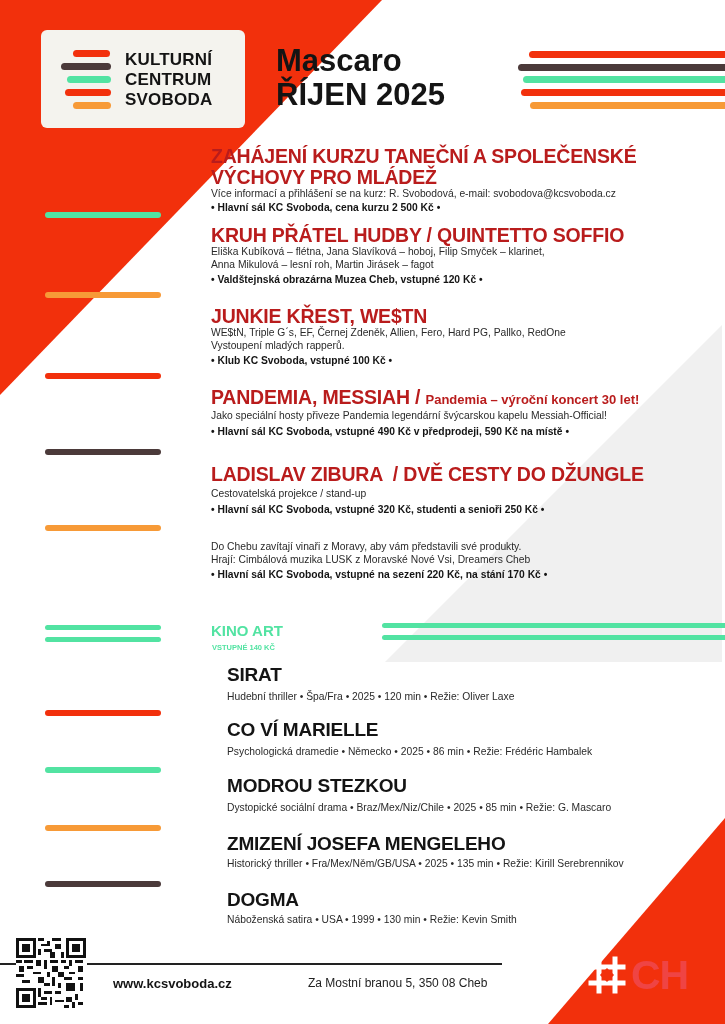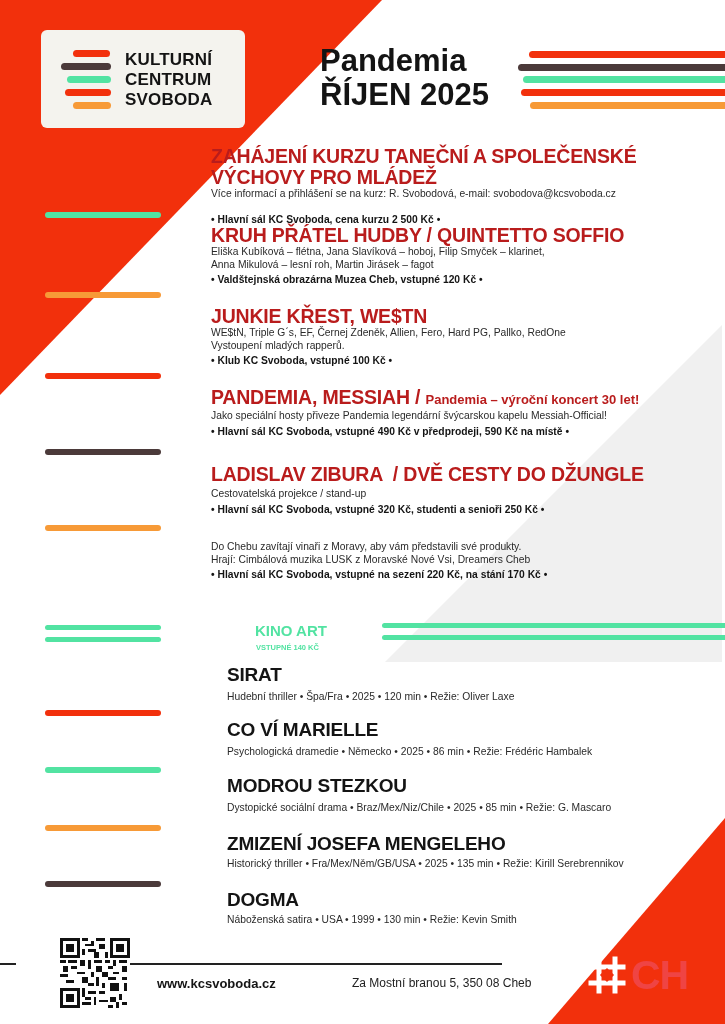--- a/index.html
+++ b/index.html
@@ -1,19 +1,19 @@
 <!DOCTYPE html>
 <html><head>
 <meta charset="utf-8">
 <style>
   * { box-sizing: border-box; margin: 0; padding: 0; }
   html, body { width: 725px; height: 1024px; overflow: hidden; background: #ffffff; }
   body { position: relative; font-family: "Liberation Sans", sans-serif; color: #141414; }
   .bg { position: absolute; left: 0; top: 0; width: 725px; height: 1024px; z-index: 0; }
-  .layer { position: absolute; z-index: 1; padding-left: 44px; }
+  .layer { position: absolute; z-index: 1; }
 
   
   .logo-box { left: 41px; top: 30px; width: 204px; height: 98px; background: #f4f3ee; border-radius: 6px; }
   .logo-lines { position: absolute; left: 20px; top: 20px; width: 52px; }
   .logo-line { position: absolute; height: 7px; border-radius: 4px; }
   .logo-text { position: absolute; left: 84px; top: 20px; font-weight: 700; font-size: 17px; line-height: 20px; letter-spacing: 0.2px; color: #141414; }
 
   .prog-title { left: 276px; top: 44px; font-weight: 700; font-size: 31px; line-height: 34px; color: #141414; }
 
   
@@ -58,38 +58,38 @@
     <div class="logo-line" style="left:12px;top:52px;width:38px;background:#f79a37;"></div>
   </div>
   <div class="logo-text">
     <div>KULTURNÍ</div>
     <div>CENTRUM</div>
     <div>SVOBODA</div>
   </div>
 </div>
 
 <div class="layer prog-title">
-  <div>Pandemia</div>
+  <div>Mascaro</div>
   <div>ŘÍJEN 2025</div>
 </div>
 
 <div class="layer" style="left:0;top:0;width:725px;height:140px;">
   <div class="stripe" style="left:529px;top:51px;width:196px;background:#f2300c;"></div>
   <div class="stripe" style="left:518px;top:64px;width:207px;background:#4b3a3a;"></div>
   <div class="stripe" style="left:523px;top:76px;width:202px;background:#52e3a2;"></div>
   <div class="stripe" style="left:521px;top:89px;width:204px;background:#f2300c;"></div>
   <div class="stripe" style="left:530px;top:102px;width:195px;background:#f79a37;"></div>
 </div>
 
 <div class="layer" style="left:0;top:0;">
 
   <div class="ev-body" style="top:146px;width:440px;">
     <div class="ev-title">ZAHÁJENÍ KURZU TANEČNÍ A SPOLEČENSKÉ VÝCHOVY PRO MLÁDEŽ</div>
     <div class="ev-desc" style="white-space:nowrap;">Více informací a přihlášení se na kurz: R. Svobodová, e-mail: svobodova@kcsvoboda.cz</div>
-    <div class="ev-venue" style="margin-top:12px;">• Hlavní sál KC Svoboda, cena kurzu 2 500 Kč •</div>
+    <div class="ev-venue" style="margin-top:0;">• Hlavní sál KC Svoboda, cena kurzu 2 500 Kč •</div>
   </div>
 </div>
 <div class="layer sep" style="top:212px;background:#52e3a2;"></div>
 
 <div class="layer" style="left:0;top:0;">
 
   <div class="ev-body" style="top:225px;">
     <div class="ev-title">KRUH PŘÁTEL HUDBY / QUINTETTO SOFFIO</div>
     <div class="ev-desc">Eliška Kubíková – flétna, Jana Slavíková – hoboj, Filip Smyček – klarinet,</div>
     <div class="ev-desc">Anna Mikulová – lesní roh, Martin Jirásek – fagot</div>

